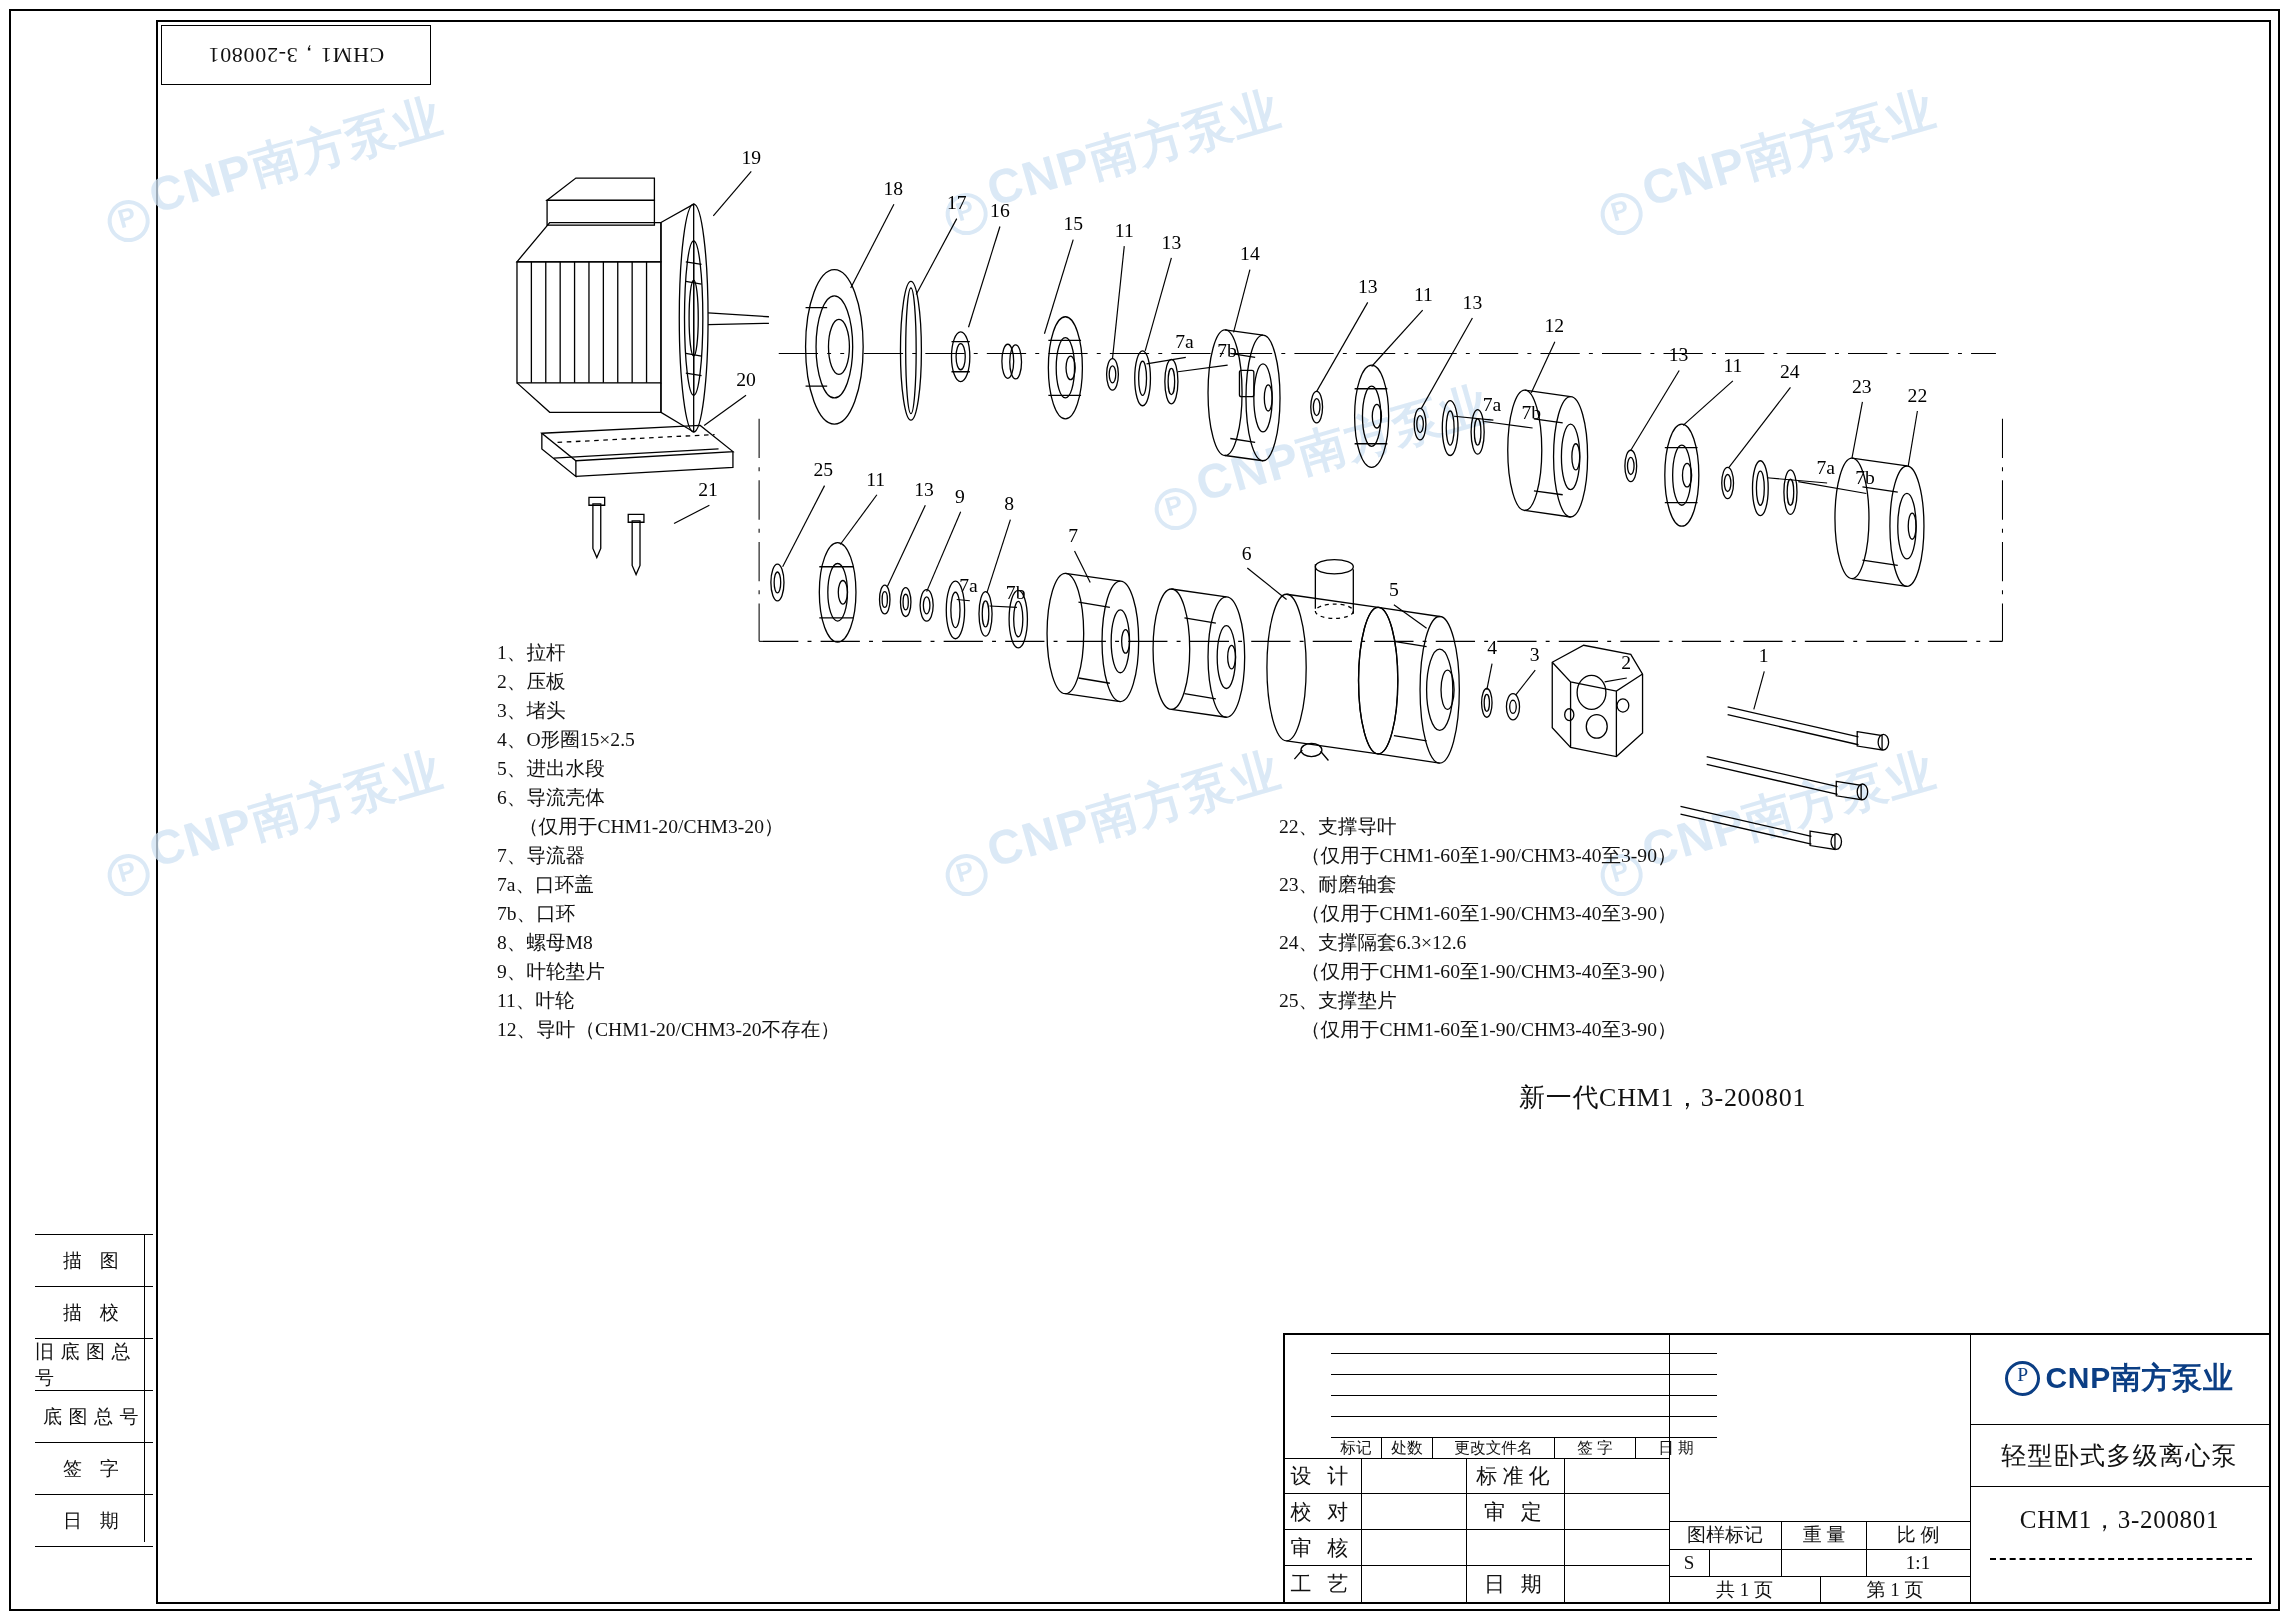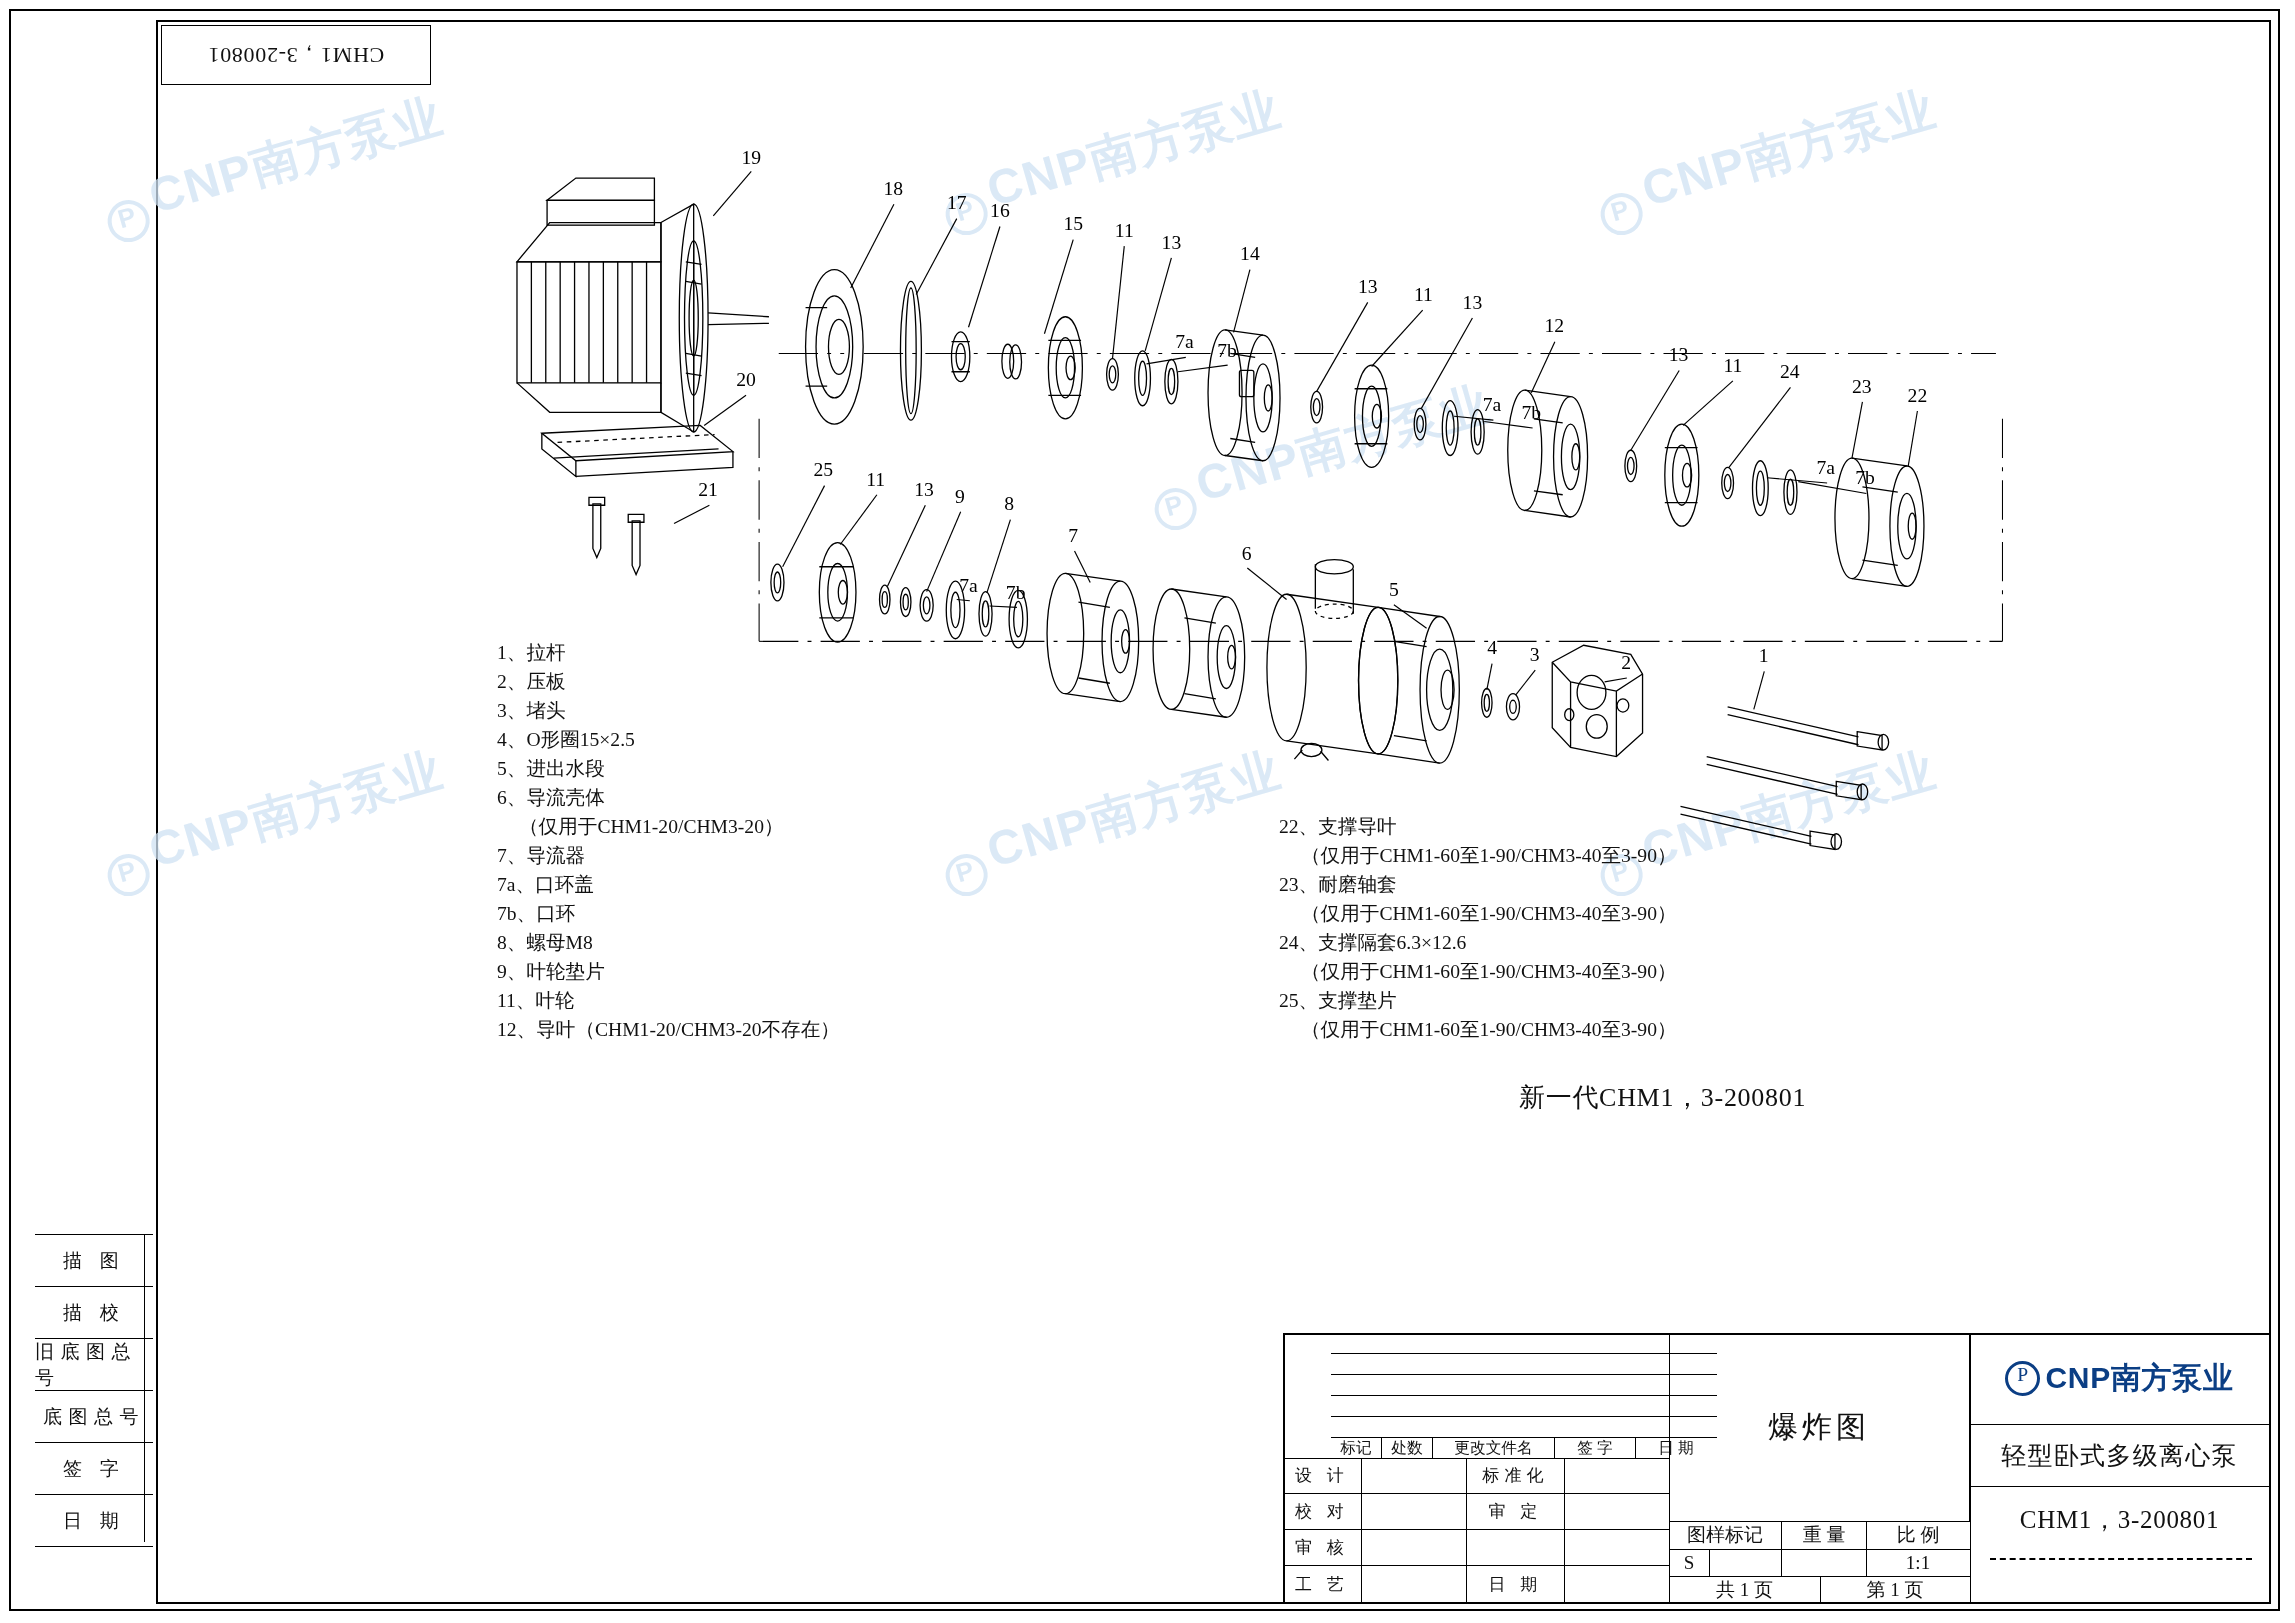--- a/index.html
+++ b/index.html
@@ -37,21 +37,21 @@
   
   .tb{position:absolute;left:1283px;top:1333px;width:988px;height:271px;border:2px solid #000;box-sizing:border-box;}
   .tb-rev{position:absolute;left:1283px;top:1333px;width:386px;height:126px;padding-left:48px;}
   .tb-rev .r{height:21px;border-bottom:1.3px solid #000;box-sizing:border-box;}
   .tb-rev .hdr{display:flex;height:21px;font-size:15.7px;}
   .tb-rev .hdr div{border-right:1.3px solid #000;text-align:center;line-height:19.6px;box-sizing:border-box;}
 
   .tb-left{position:absolute;left:1283px;top:1458px;width:386px;height:145px;}
   .tb-left .row{display:flex;height:36px;border-bottom:1.3px solid #000;box-sizing:border-box;}
   .tb-left .row:last-child{border-bottom:0;}
-  .tb-left .c{display:flex;align-items:center;justify-content:center;font-size:17px;letter-spacing:5.2px;border-right:1.3px solid #000;box-sizing:border-box;}
+  .tb-left .c{display:flex;align-items:center;justify-content:center;font-size:21px;letter-spacing:5.2px;border-right:1.3px solid #000;box-sizing:border-box;}
   .tb-left .c1{width:79px;}
   .tb-left .c2{width:105px;}
   .tb-left .c3{width:98px;letter-spacing:5.2px;}
   .tb-left .c4{width:103px;border-right:0;}
 
   .tb-mid-top{position:absolute;left:1669px;top:1333px;width:301px;height:189px;display:flex;align-items:center;justify-content:center;font-size:30px;letter-spacing:3.9px;border-right:1.3px solid #000;box-sizing:border-box;}
   .tb-mid-grid{position:absolute;left:1669px;top:1521px;width:301px;height:82px;}
   .tb-mid-grid .row{display:flex;height:27.5px;border-top:1.3px solid #000;box-sizing:border-box;}
   .tb-mid-grid .cc{display:flex;align-items:center;justify-content:center;font-size:19px;border-right:1.3px solid #000;box-sizing:border-box;}
 
@@ -487,21 +487,20 @@
       <div class="c c4"></div>
     </div>
     <div class="row">
       <div class="c c1">工 艺</div>
       <div class="c c2"></div>
       <div class="c c3">日 期</div>
       <div class="c c4"></div>
     </div>
   </div>
 
-  <div class="tb-mid-top">爆炸图</div>
 
   <div class="tb-mid-grid">
     <div class="row">
       <div class="cc" style="width:113px">图样标记</div>
       <div class="cc" style="width:85px">重 量</div>
       <div class="cc" style="width:102px;border-right:0">比 例</div>
     </div>
     <div class="row">
       <div class="cc" style="width:41px">S</div>
       <div class="cc" style="width:72px"></div>

